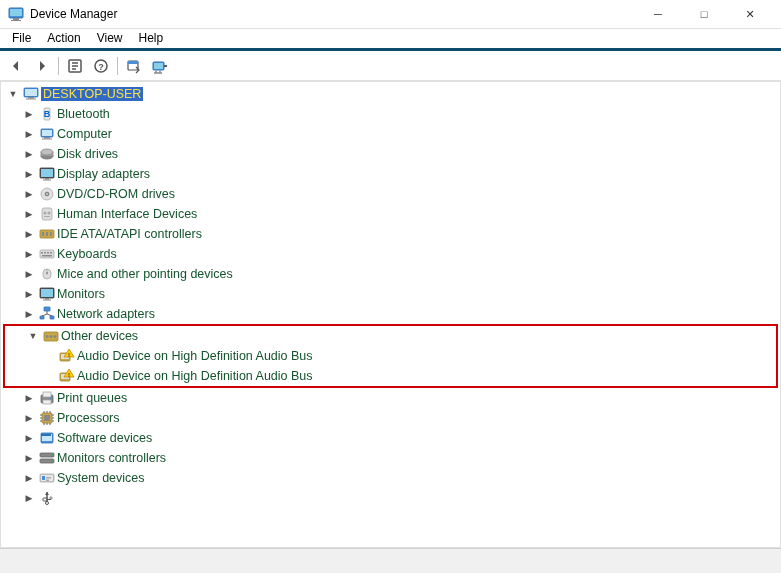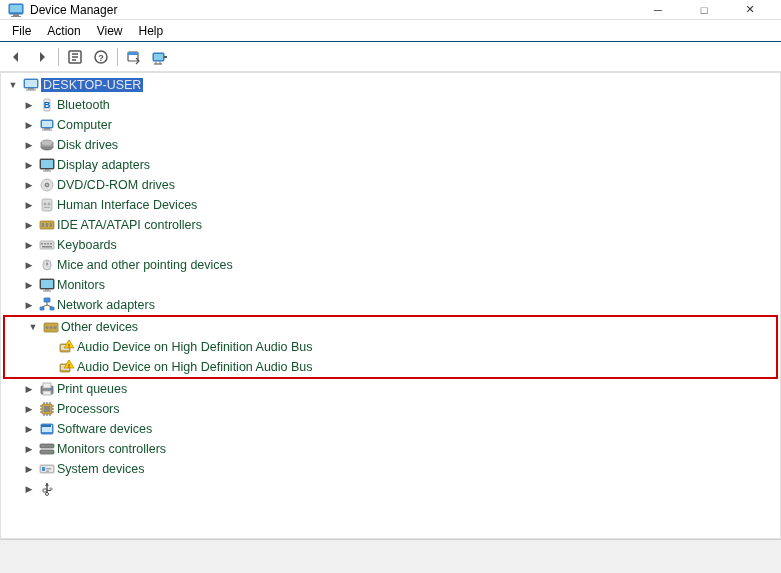--- a/index.html
+++ b/index.html
@@ -8,21 +8,21 @@
       font-size: 13px;
       background: #f0f0f0;
       width: 781px;
       height: 573px;
       overflow: hidden;
     }
 
     
     .title-bar {
       background: #ffffff;
-      height: 20px;
+      height: 29px;
       display: flex;
       align-items: center;
       padding: 0 8px;
       border-bottom: 1px solid #e0e0e0;
       user-select: none;
     }
     .title-bar-icon {
       width: 16px;
       height: 16px;
       margin-right: 6px;
@@ -50,23 +50,22 @@
       color: #333;
       background: transparent;
       border: none;
     }
 
     
     .menu-bar {
       background: #ffffff;
       height: 22px;
       display: flex;
-      align-items: center;
       padding: 0 4px;
-      border-bottom: 1px solid #0c4a6e;
+      border-bottom: 3px solid #0c4a6e;
     }
     .menu-item {
       padding: 2px 8px;
       font-size: 12px;
       cursor: pointer;
       color: #000;
     }
 
     
     .toolbar {
@@ -242,21 +241,21 @@
       <span class="tree-indent" style="width:4px"></span>
       <span class="tree-toggle">▼</span>
       <span class="tree-icon">
         <svg width="16" height="16" viewBox="0 0 16 16">
           <rect x="1" y="2" width="14" height="9" rx="1" fill="#4a90d9" stroke="#2a70b9" stroke-width="0.8"></rect>
           <rect x="2" y="3" width="12" height="7" fill="#c8e8f8"></rect>
           <rect x="5" y="11" width="6" height="1.5" fill="#888"></rect>
           <rect x="3" y="12.5" width="10" height="1" fill="#888"></rect>
         </svg>
       </span>
-      <span class="tree-label" style="background:#316ac5;color:#e5e5e5;padding:0 2px;">DESKTOP-USER</span>
+      <span class="tree-label" style="background:#316ac5;color:#fde047;padding:0 2px;">DESKTOP-USER</span>
     </div>
 
     <div class="tree-item">
       <span class="tree-indent" style="width:20px"></span>
       <span class="tree-toggle">▶</span>
       <span class="tree-icon">
         <svg width="16" height="16" viewBox="0 0 16 16">
           <rect x="5" y="2" width="6" height="12" rx="1" fill="#e8e8e8" stroke="#aaa" stroke-width="0.8"></rect>
           <text x="8" y="11" text-anchor="middle" font-size="9" fill="#0066cc" font-weight="bold">B</text>
         </svg>

